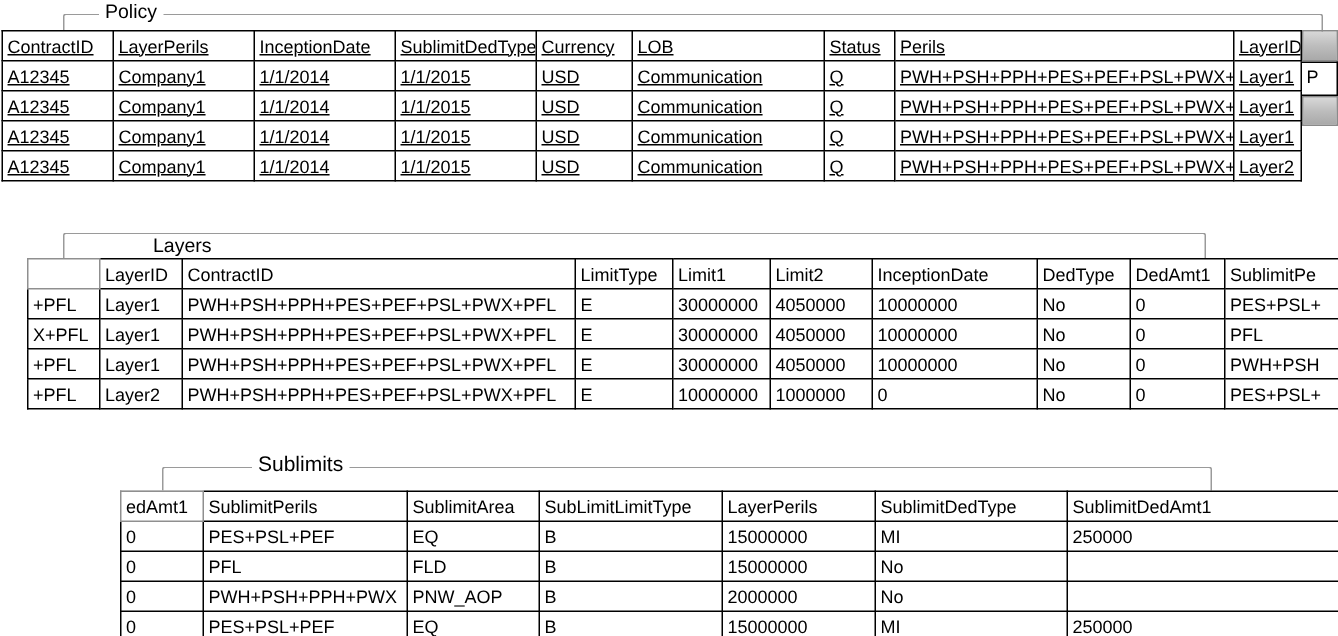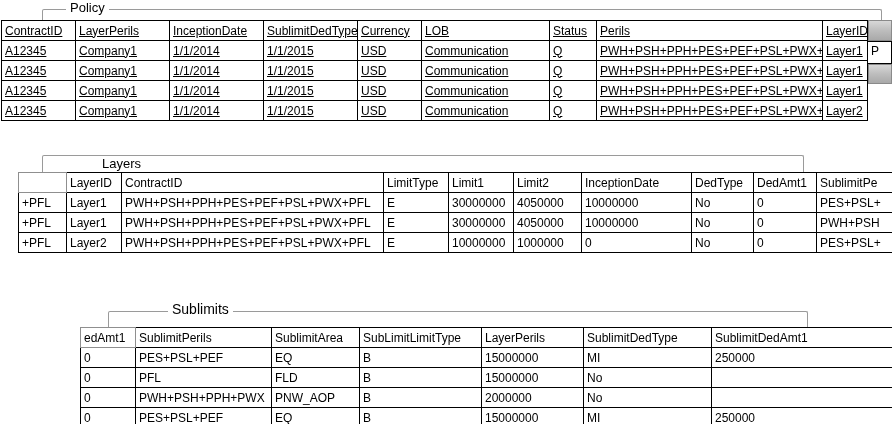--- a/index.html
+++ b/index.html
@@ -198,20 +198,32 @@
       <td>PWH+PSH+PPH+PES+PEF+PSL+PWX+PFL</td>
       <td>E</td>
       <td>30000000</td>
       <td>4050000</td>
       <td class="num">10000000</td>
       <td>No</td>
       <td class="num">0</td>
       <td>PES+PSL+</td>
     </tr>
     <tr>
+      <td class="clip-cell">X+PFL</td>
+      <td>Layer1</td>
+      <td>PWH+PSH+PPH+PES+PEF+PSL+PWX+PFL</td>
+      <td>E</td>
+      <td>30000000</td>
+      <td>4050000</td>
+      <td class="num">10000000</td>
+      <td>No</td>
+      <td class="num">0</td>
+      <td>PFL</td>
+    </tr>
+    <tr>
       <td class="clip-cell">+PFL</td>
       <td>Layer1</td>
       <td>PWH+PSH+PPH+PES+PEF+PSL+PWX+PFL</td>
       <td>E</td>
       <td>30000000</td>
       <td>4050000</td>
       <td class="num">10000000</td>
       <td>No</td>
       <td class="num">0</td>
       <td>PWH+PSH</td>

